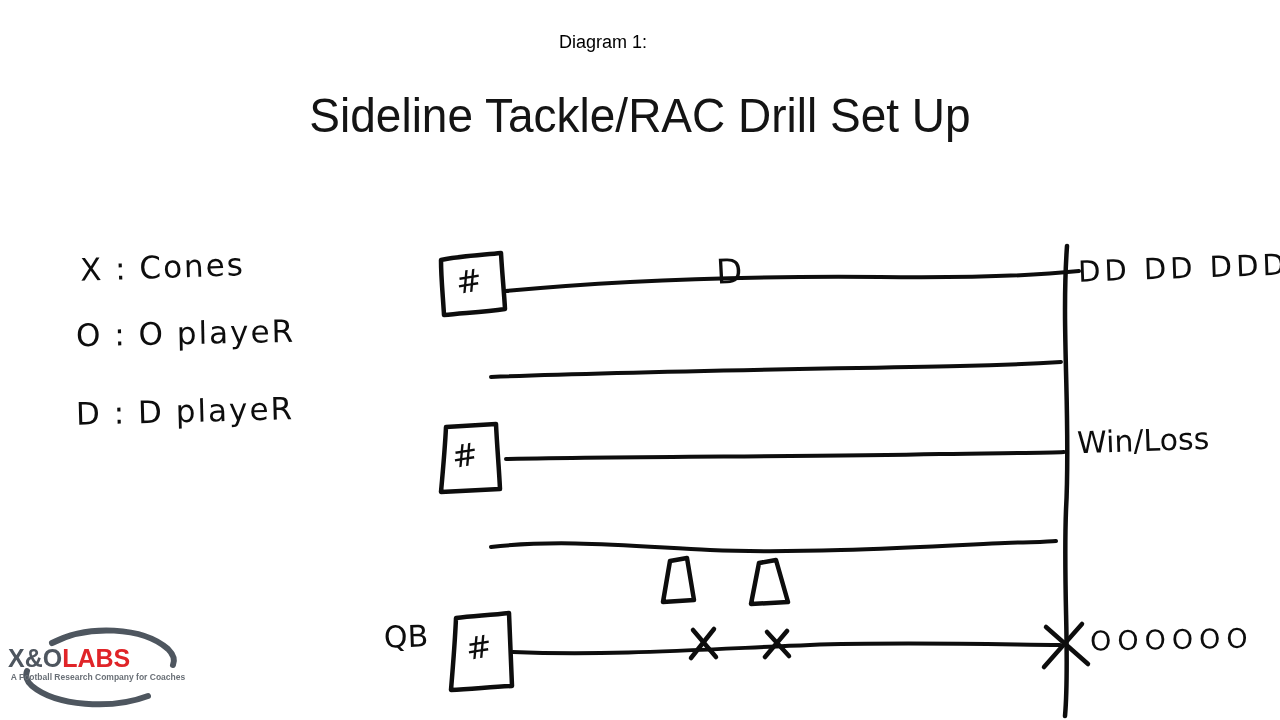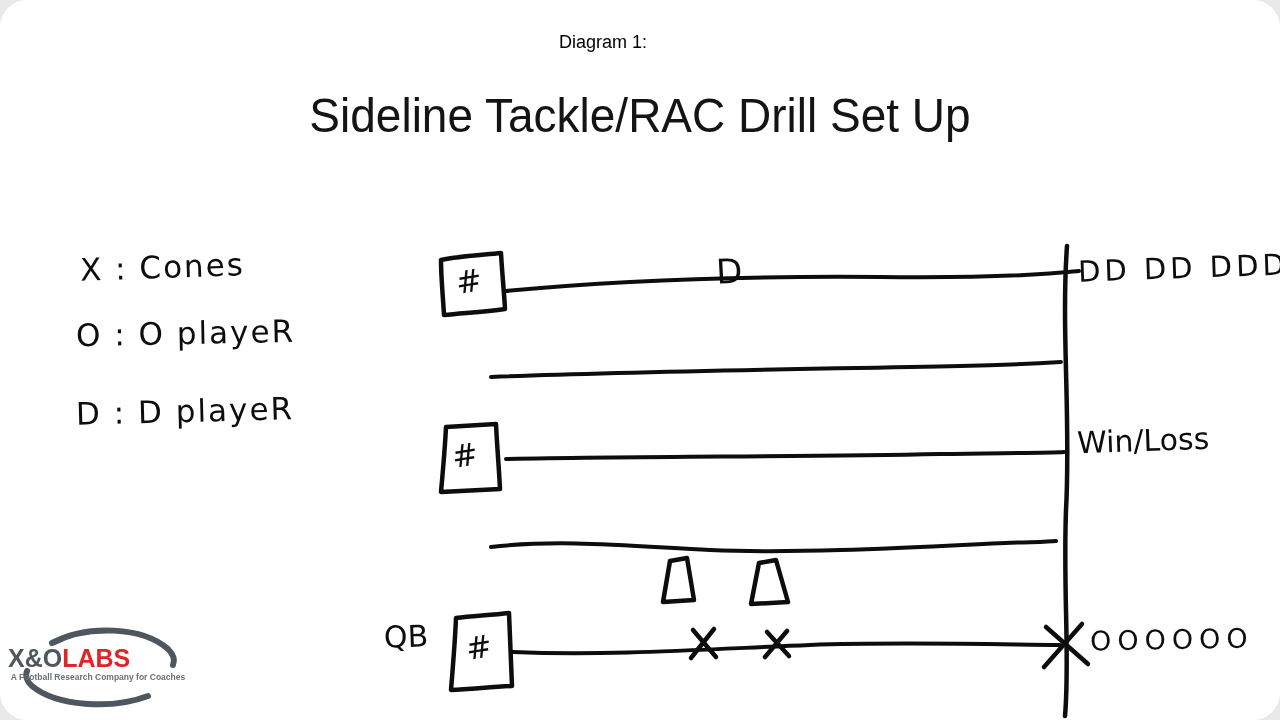--- a/index.html
+++ b/index.html
@@ -3,21 +3,20 @@
 <meta charset="utf-8">
 <style>
   html,body{margin:0;padding:0;background:#e9e9e9;}
   .screen{
     position:relative;
     width:1280px;height:720px;
     background:#ffffff;
     overflow:hidden;
     font-family:"Liberation Sans",sans-serif;
     color:#111;
-    border-radius:27px;
   }
   .abs{position:absolute;}
   
   .subtitle{
     left:0;top:32px;width:1206px;
     text-align:center;
     font-size:18px;color:#000;
     font-family:"Liberation Sans",sans-serif;
   }
   .title{

